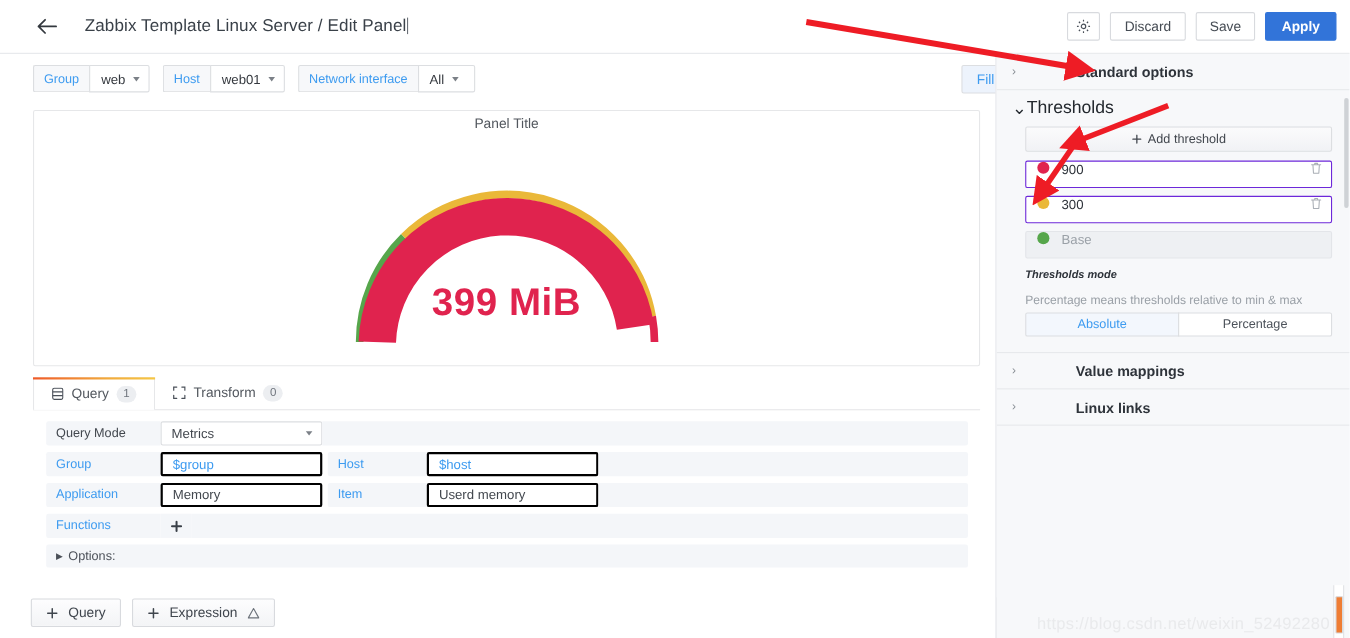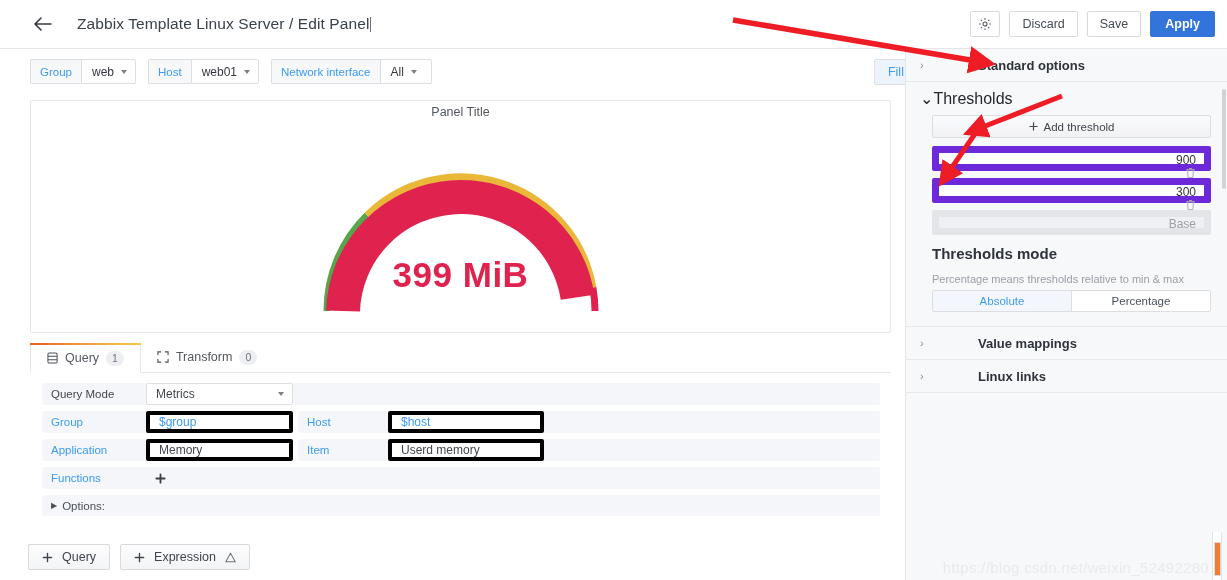--- a/index.html
+++ b/index.html
@@ -141,21 +141,21 @@
   }
 
   .qform { position: absolute; left: 42px; top: 383px; width: 838px; }
   .qrow { display: flex; height: 22px; margin-bottom: 6px; }
   .qcell-label {
     background: #f4f6f9; font-size: 11.5px; color: #3d9bf0;
     display: flex; align-items: center; padding: 0 9px; border-radius: 2px 0 0 2px;
   }
   .qcell-label.dark { color: #42474e; }
   .qcell-input {
-    background: #fff; border: 4px solid #000000; font-size: 12px;
+    background: #fff; border: 2px solid #000000; font-size: 12px;
     color: #3d9bf0; display: flex; align-items: center; padding: 0 9px;
     border-radius: 2px;
   }
   .qcell-input.dark { color: #42474e; }
   .qcell-select {
     background: #fff; border: 1px solid #dcdee1; font-size: 12px;
     color: #42474e; display: flex; align-items: center; justify-content: space-between;
     padding: 0 8px 0 9px; border-radius: 2px;
   }
   .qcell-fill { background: #f4f6f9; border-radius: 0 2px 2px 0; flex: 1; }
@@ -218,31 +218,31 @@
   }
   .sb-content { padding: 0 16px 0 26px; }
 
   .add-threshold {
     height: 23px; background: linear-gradient(#fbfbfc,#f1f2f5);
     border: 1px solid #dcdee1; border-radius: 2px;
     display: flex; align-items: center; justify-content: center;
     font-size: 11.5px; color: #42474e; gap: 6px; cursor: pointer; margin-bottom: 8px;
   }
   .thr-row {
-    height: 25px; background: #fff; border: 7px solid #6d28d9;
-    border-radius: 2px; display: flex; align-items: flex-end;
-    padding: 0 8px 0 10px; margin-bottom: 7px; flex-direction: column;
+    height: 25px; background: #fff; border: 1px solid #6d28d9;
+    border-radius: 2px; display: flex; align-items: flex-start;
+    padding: 0 8px 0 10px; margin-bottom: 7px;
   }
   .thr-row.base { background: #eef0f3; border-color: #e3e5e9; }
   .thr-dot { width: 11px; height: 11px; border-radius: 50%; margin-right: 11px; }
   .thr-val { font-size: 12px; color: #2f343b; flex: 1; }
   .thr-row.base .thr-val { color: #9aa0a7; }
   .thr-del { color: #a9aeb5; cursor: pointer; display: flex; }
 
-  .mode-title { font-size: 15px; color: #2e333a; font-weight: bold; margin-top: 10px; }
+  .mode-title { font-size: 10px; color: #2e333a; font-weight: bold; margin-top: 10px; font-style: italic; }
   .mode-desc { font-size: 11px; color: #9aa0a7; margin-top: 11px; margin-bottom: 5px; }
   .mode-seg { display: flex; height: 22px; }
   .mode-seg .ms {
     flex: 1; border: 1px solid #dcdee1; background: #fff;
     display: flex; align-items: center; justify-content: center;
     font-size: 11.5px; color: #4c525a; cursor: pointer; margin-left: -1px;
   }
   .mode-seg .ms:first-child { margin-left: 0; border-radius: 2px 0 0 2px; }
   .mode-seg .ms:last-child { border-radius: 0 2px 2px 0; }
   .mode-seg .ms.active { background: #f3f7fd; color: #3d9bf0; }

